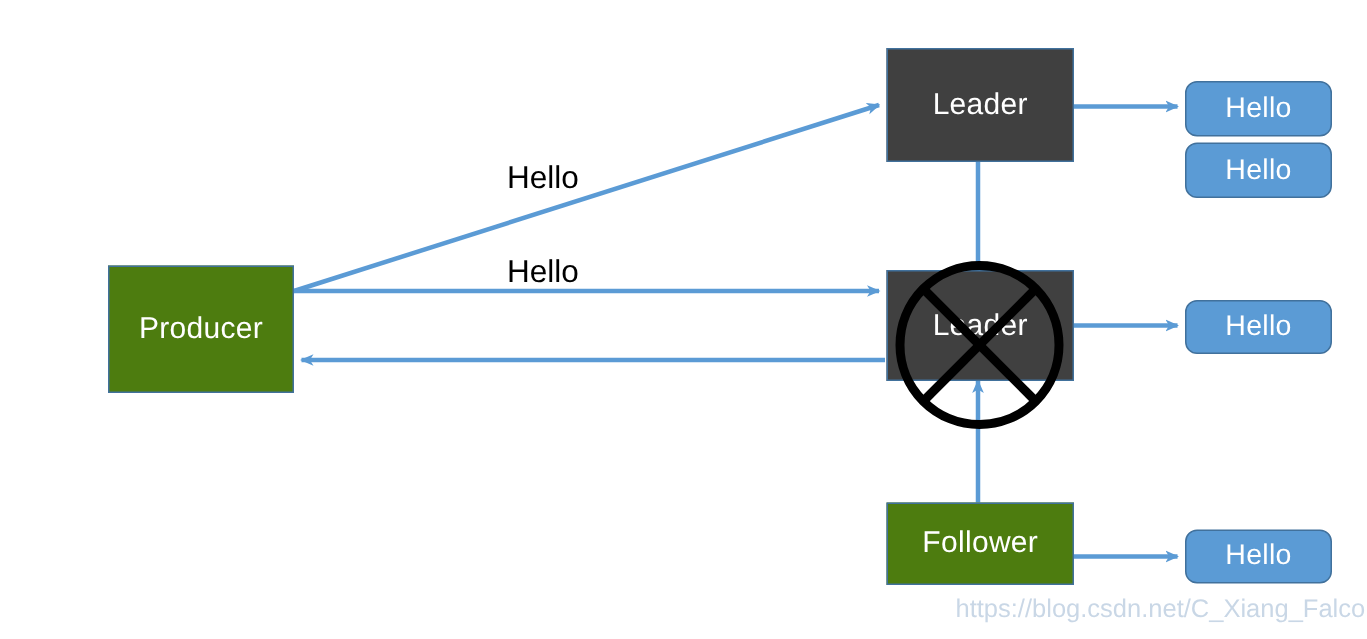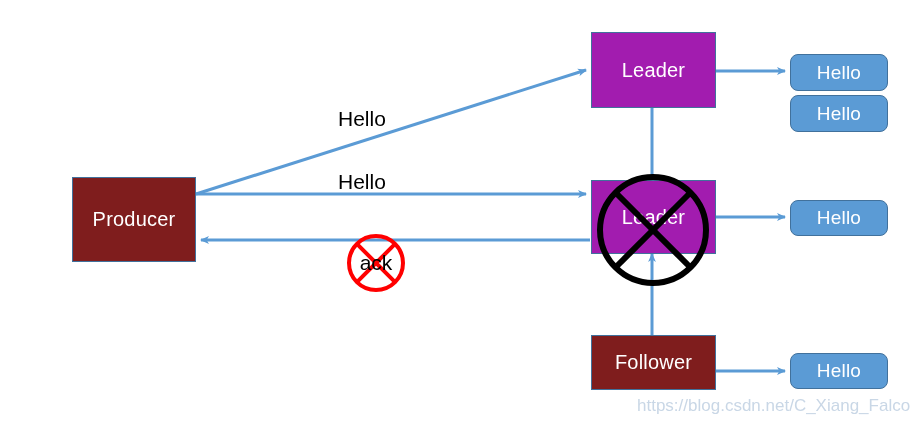--- a/index.html
+++ b/index.html
@@ -35,24 +35,24 @@
     color: #ffffff;
     font-family: "Liberation Sans", sans-serif;
     font-weight: normal;
     letter-spacing: 0.2px;
     white-space: nowrap;
   }
   .node-rect {
     border: 1px solid #41719C;
   }
   .node-blue {
-    background: #7f1d1d;
+    background: #4d7c0f;
   }
   .node-red {
-    background: #a21caf;
+    background: #404040;
   }
   .node-pill {
     background: #5B9BD5;
     border: 1px solid #41719C;
     border-radius: 8px;
   }
   .edge-label {
     position: absolute;
     color: #000000;
     font-family: "Liberation Sans", sans-serif;
@@ -152,24 +152,16 @@
   </div>
 
   <div class="node node-pill" style="left:790px; top:353px; width:98px; height:36px; font-size:19px;">
     <span>Hello</span>
   </div>
 
   <div class="edge-label" style="left:338px; top:107px; font-size:21px;">Hello</div>
 
   <div class="edge-label" style="left:338px; top:170px; font-size:21px;">Hello</div>
 
-  <div class="ack-wrap" style="left:345px; top:232px; width:62px; height:62px;">
-    <svg class="ack-mark" width="62" height="62" viewBox="0 0 62 62" xmlns="http://www.w3.org/2000/svg">
-      <circle cx="31" cy="31" r="27" fill="none" stroke="#FF0000" stroke-width="4"></circle>
-      <line x1="11.9" y1="11.9" x2="50.1" y2="50.1" stroke="#FF0000" stroke-width="4"></line>
-      <line x1="50.1" y1="11.9" x2="11.9" y2="50.1" stroke="#FF0000" stroke-width="4"></line>
-    </svg>
-    <span class="ack-text" style="font-size:21px;">ack</span>
-  </div>
 
   <div class="watermark" style="left:637px; top:396px; font-size:17px;">https://blog.csdn.net/C_Xiang_Falcon</div>
 
 </div>
 
 </body></html>

